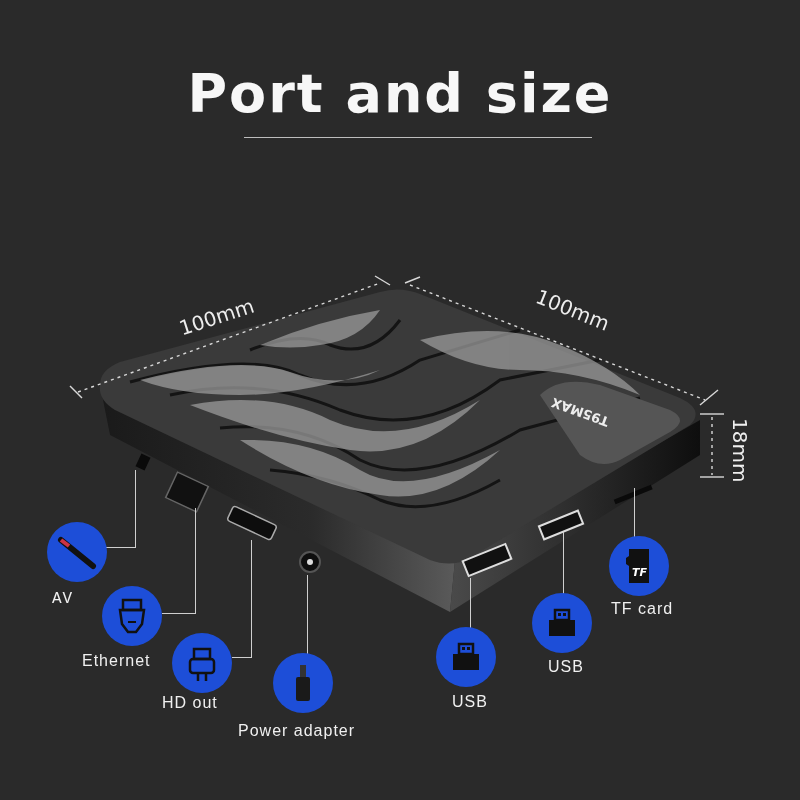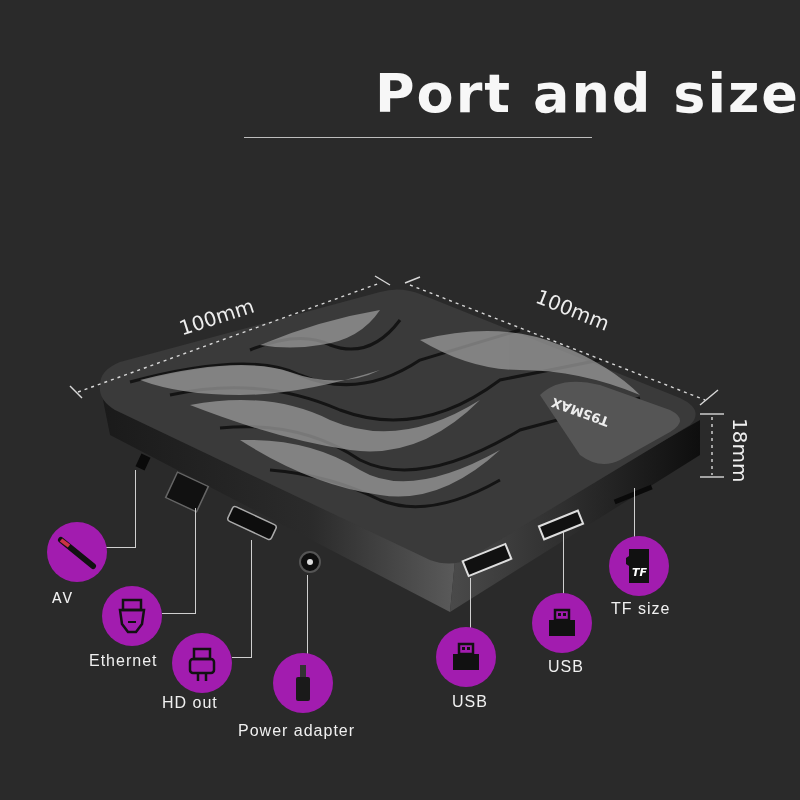--- a/index.html
+++ b/index.html
@@ -1,21 +1,21 @@
 <!DOCTYPE html>
 <html><head>
 <meta charset="utf-8">
 <style>
   html,body{margin:0;padding:0;}
   body{width:800px;height:800px;background:#2a2a2a;position:relative;overflow:hidden;font-family:"Liberation Sans","DejaVu Sans",sans-serif;color:#f2f2f2;}
-  .title{position:absolute;left:0;width:800px;top:62px;text-align:right;font-size:54px;font-weight:bold;letter-spacing:2px;color:#f7f7f7;font-family:"DejaVu Sans",sans-serif;}
+  .title{position:absolute;left:0;width:800px;top:62px;text-align:center;font-size:54px;font-weight:bold;letter-spacing:2px;color:#f7f7f7;font-family:"DejaVu Sans",sans-serif;}
   .title-rule{position:absolute;left:244px;width:348px;top:137px;height:1px;background:#bdbdbd;}
   .dim{position:absolute;font-size:20px;color:#eee;white-space:nowrap;font-family:"DejaVu Sans",sans-serif;}
   .label{position:absolute;font-size:16px;color:#f0f0f0;white-space:nowrap;letter-spacing:1px;}
-  .circle{position:absolute;width:60px;height:60px;border-radius:50%;background:#a21caf;}
+  .circle{position:absolute;width:60px;height:60px;border-radius:50%;background:#1d4ed8;}
   .circle svg{position:absolute;left:0;top:0;width:60px;height:60px;}
   .lead{position:absolute;background:#cfcfcf;}
   svg.device{position:absolute;left:0;top:0;}
 </style>
 </head>
 <body>
 
 <div class="title">Port and size</div>
 <div class="title-rule"></div>
 
@@ -104,21 +104,21 @@
 </div>
 <div class="label" style="left:52px;top:590px;font-family:Liberation Mono, monospace;">AV</div>
 
 <div class="circle" style="left:102px;top:586px;">
   <svg viewBox="0 0 60 60">
       <rect x="21" y="14" width="18" height="10" fill="none" stroke="#111" stroke-width="2.5"></rect>
       <path d="M18 24 L42 24 L40 38 L34 46 L26 46 L20 38 Z" fill="none" stroke="#111" stroke-width="2.5"></path>
       <line x1="26" y1="36" x2="34" y2="36" stroke="#111" stroke-width="2"></line>
     </svg>
 </div>
-<div class="label" style="left:82px;top:652px;margin-left:7px;">Ethernet</div>
+<div class="label" style="left:82px;top:652px;">Ethernet</div>
 
 <div class="circle" style="left:172px;top:633px;">
   <svg viewBox="0 0 60 60">
       <rect x="22" y="16" width="16" height="10" fill="none" stroke="#111" stroke-width="2.5"></rect>
       <rect x="18" y="26" width="24" height="14" rx="3" fill="none" stroke="#111" stroke-width="2.5"></rect>
       <line x1="26" y1="40" x2="26" y2="48" stroke="#111" stroke-width="2.5"></line>
       <line x1="34" y1="40" x2="34" y2="48" stroke="#111" stroke-width="2.5"></line>
     </svg>
 </div>
 <div class="label" style="left:162px;top:694px;">HD out</div>
@@ -150,13 +150,13 @@
     </svg>
 </div>
 <div class="label" style="left:548px;top:658px;">USB</div>
 
 <div class="circle" style="left:609px;top:536px;">
   <svg viewBox="0 0 60 60">
       <path d="M20 13 L40 13 L40 47 L20 47 L20 30 L17 28 L17 22 L20 20 Z" fill="#111"></path>
       <text x="23" y="40" fill="#fff" font-size="11" font-weight="bold" font-style="italic" font-family="DejaVu Sans, sans-serif">TF</text>
     </svg>
 </div>
-<div class="label" style="left:611px;top:600px;">TF size</div>
+<div class="label" style="left:611px;top:600px;">TF card</div>
 
 </body></html>

